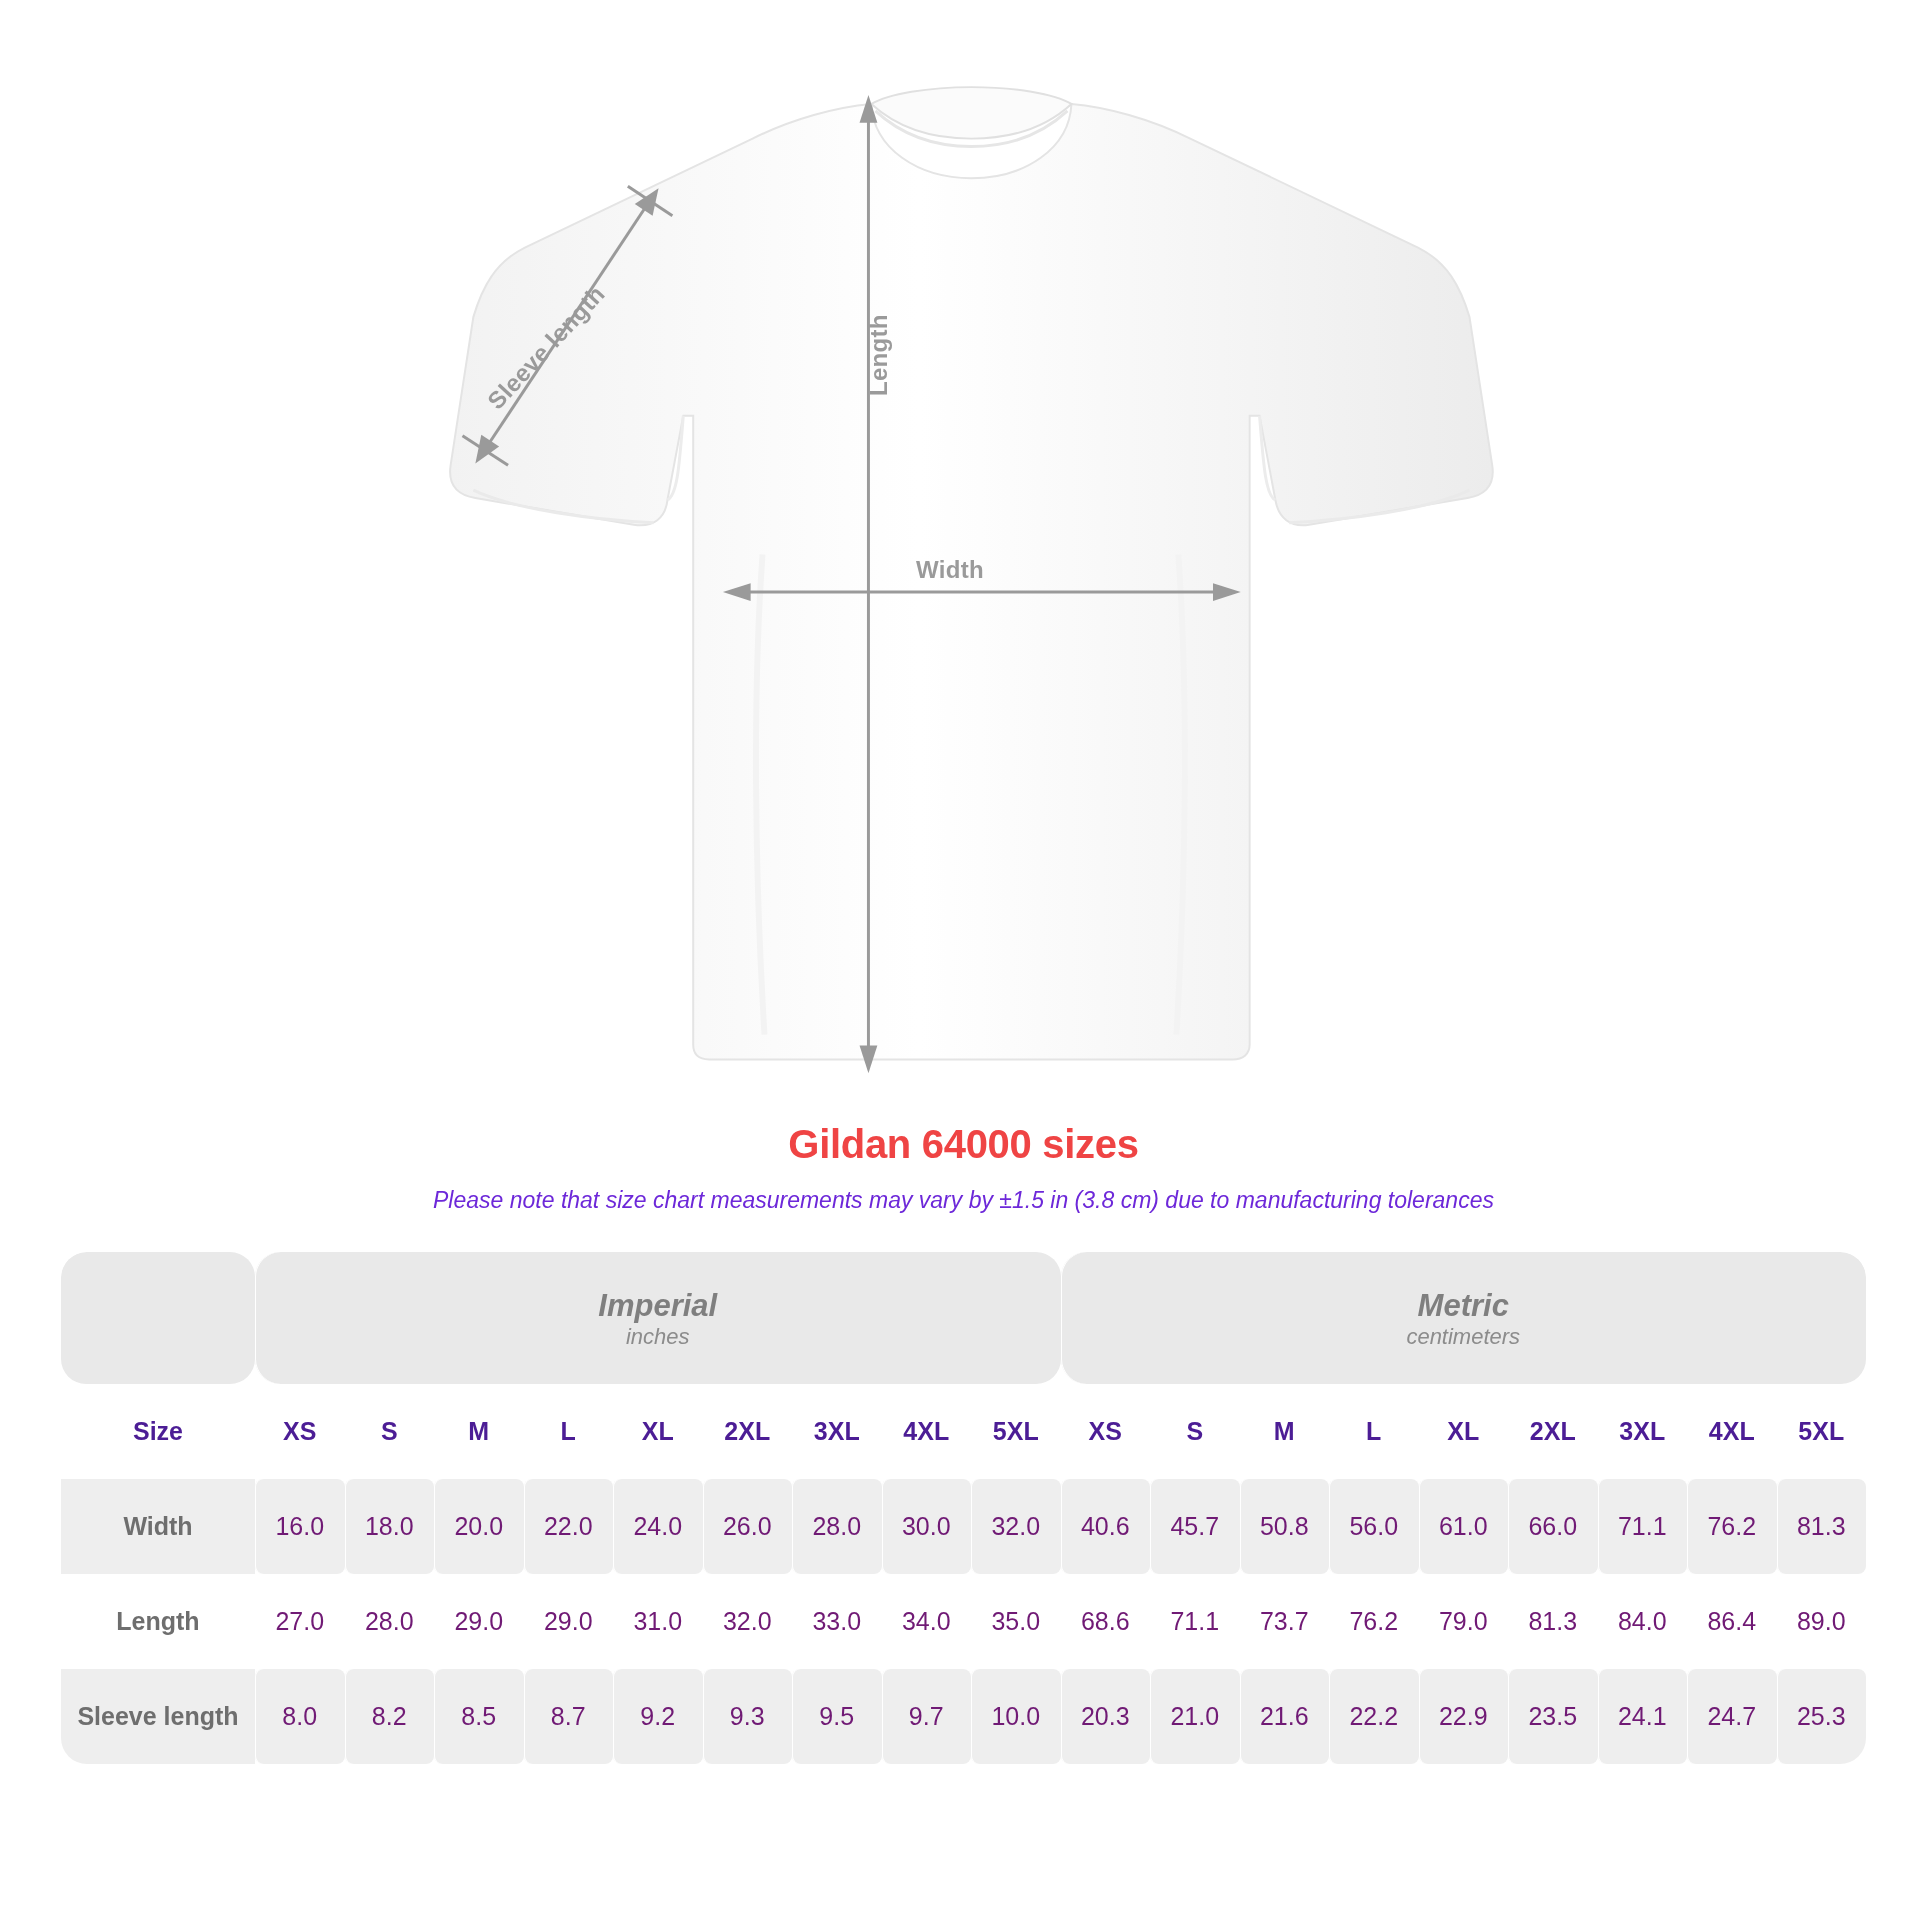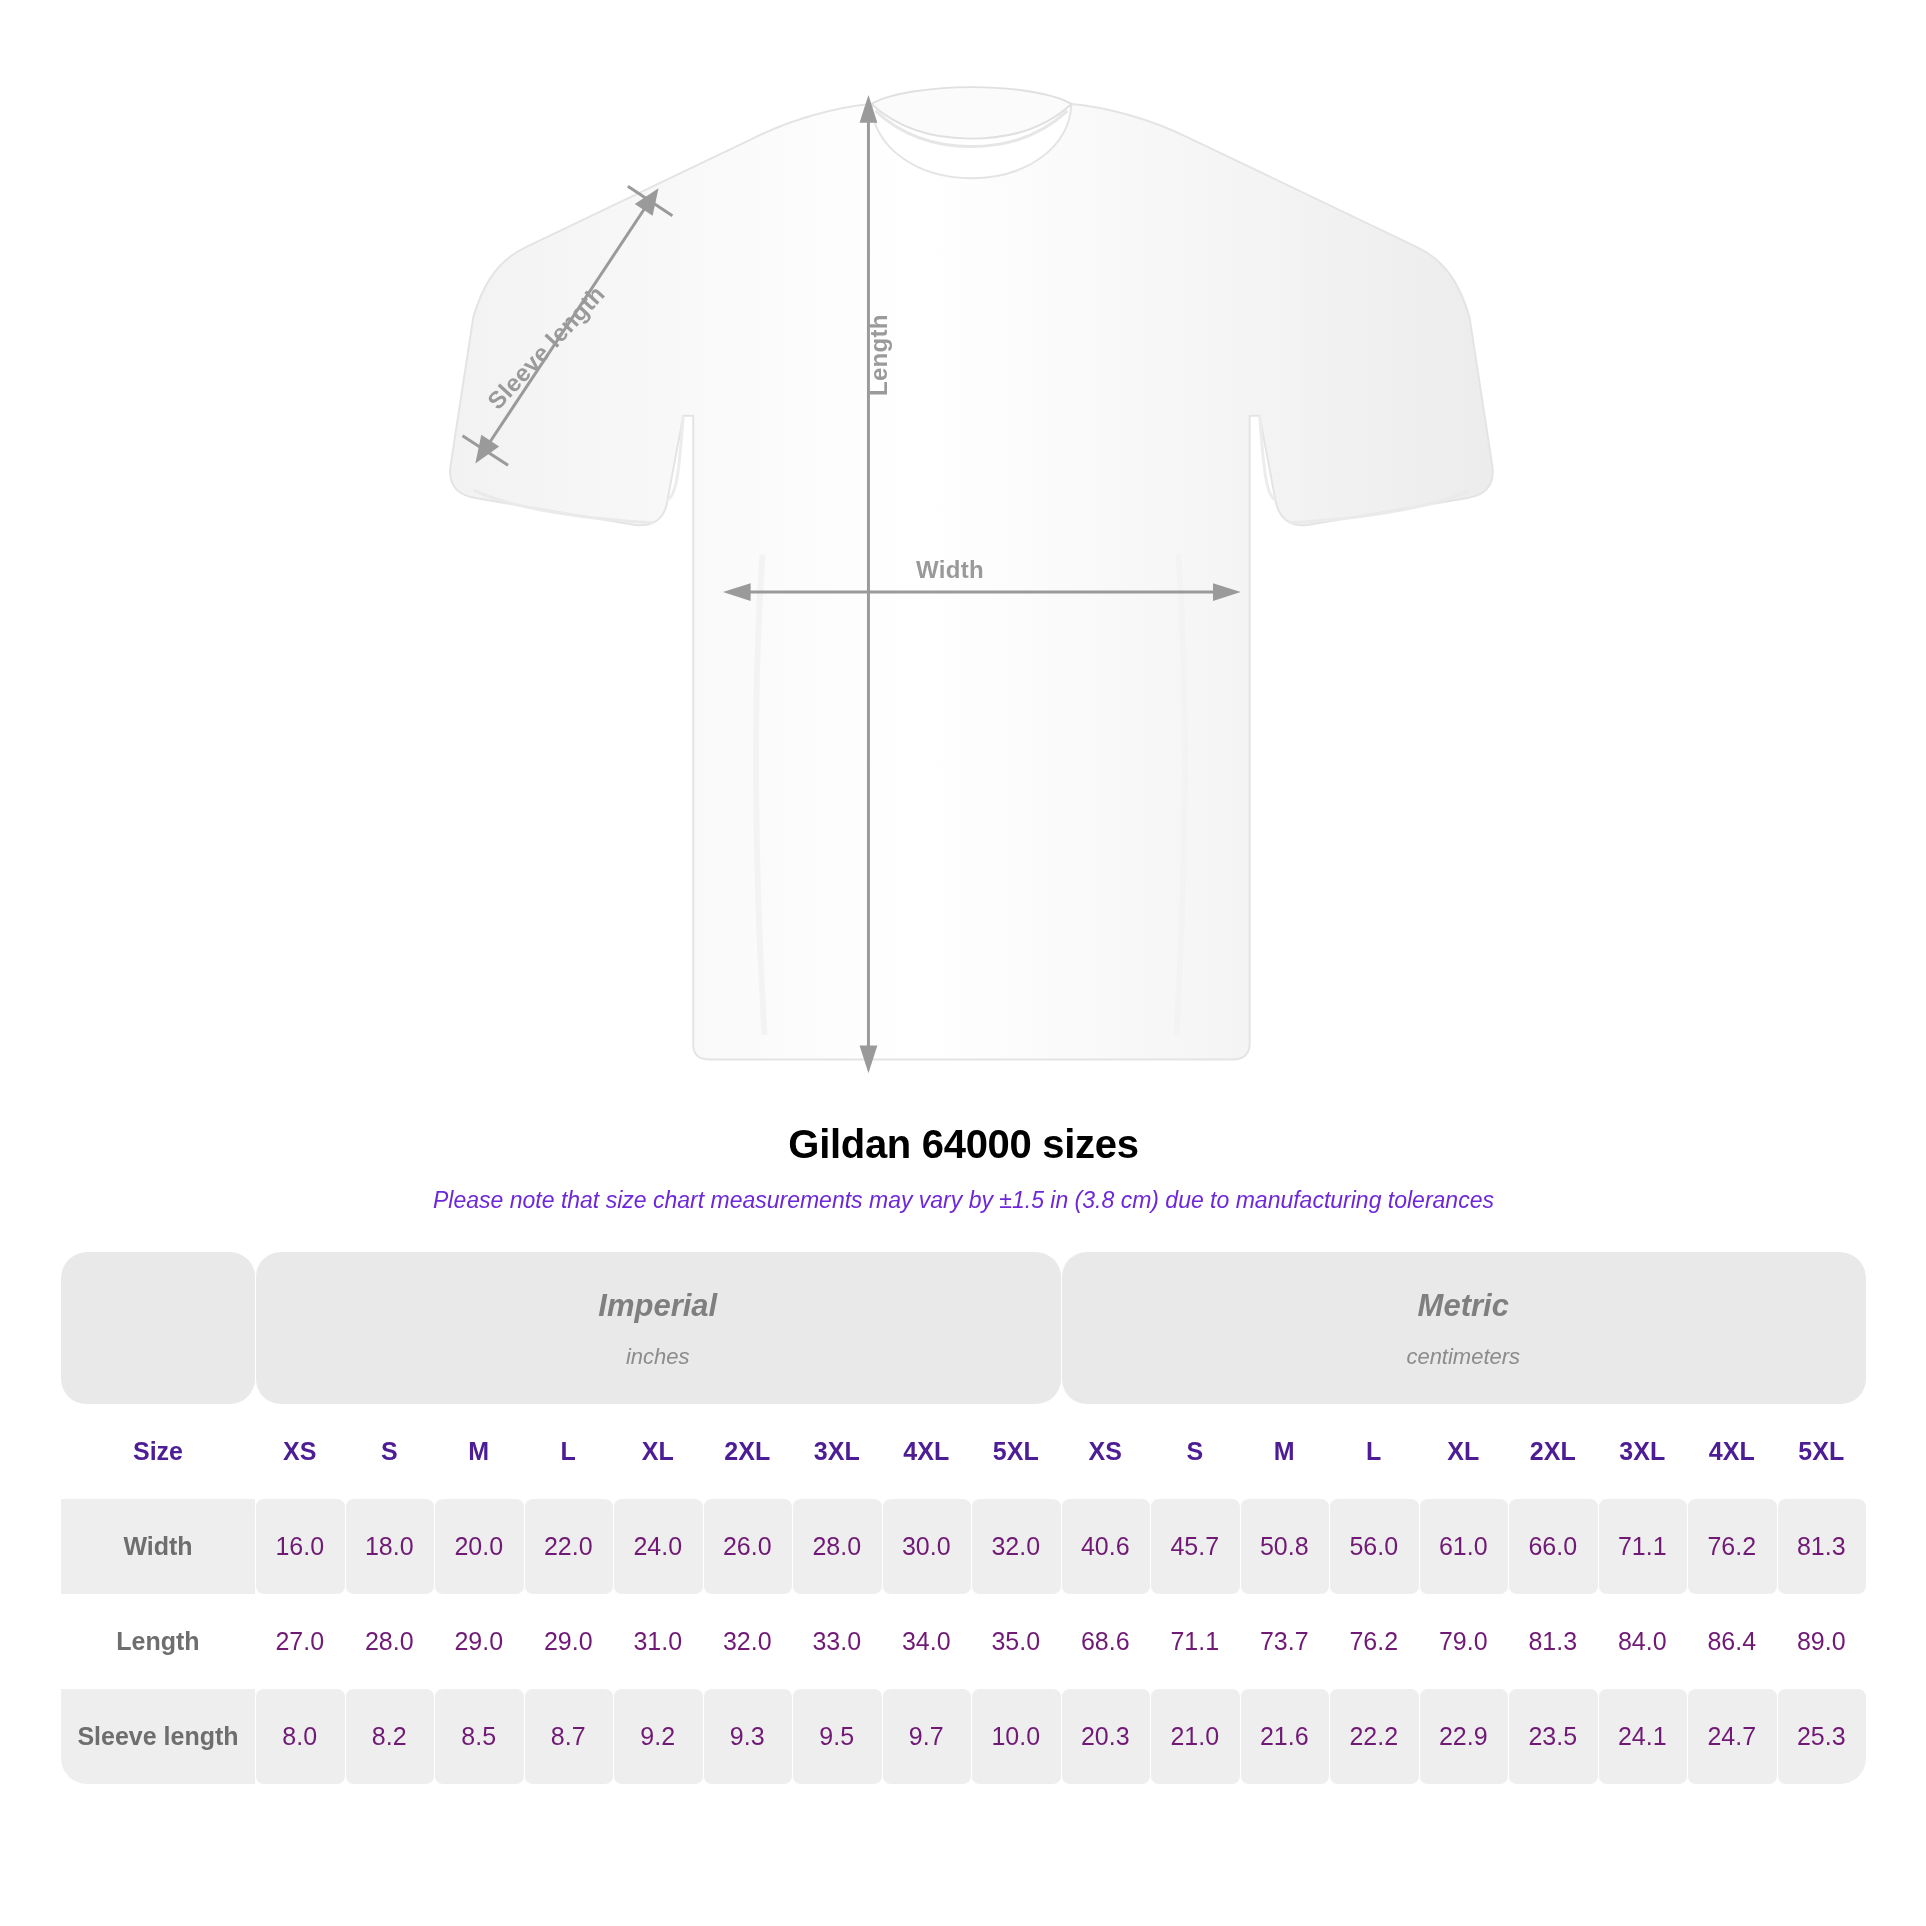--- a/index.html
+++ b/index.html
@@ -58,21 +58,21 @@
   }
 
   
   .title-block {
     text-align: center;
     margin-top: 18px;
   }
   .chart-title {
     font-size: 40px;
     font-weight: bold;
-    color: #000000;
+    color: #ef4444;
     letter-spacing: -0.3px;
   }
   .chart-note {
     margin-top: 20px;
     font-size: 23px;
     font-style: italic;
     color: #6d28d9;
   }
 
   
@@ -99,21 +99,21 @@
   .unit-name {
     font-size: 31px;
     font-weight: bold;
     font-style: italic;
     color: #7f7f7f;
   }
   .unit-sub {
     font-size: 22px;
     font-style: italic;
     color: #8c8c8c;
-    margin-top: 20px;
+    margin-top: 0;
   }
   .header-row td {
     background: #ffffff;
     font-size: 25px;
     font-weight: bold;
     color: #4c1d95;
     padding: 33px 0;
   }
   .row-even td { background: #eeeeee; }
   .row-odd td  { background: #ffffff; }

